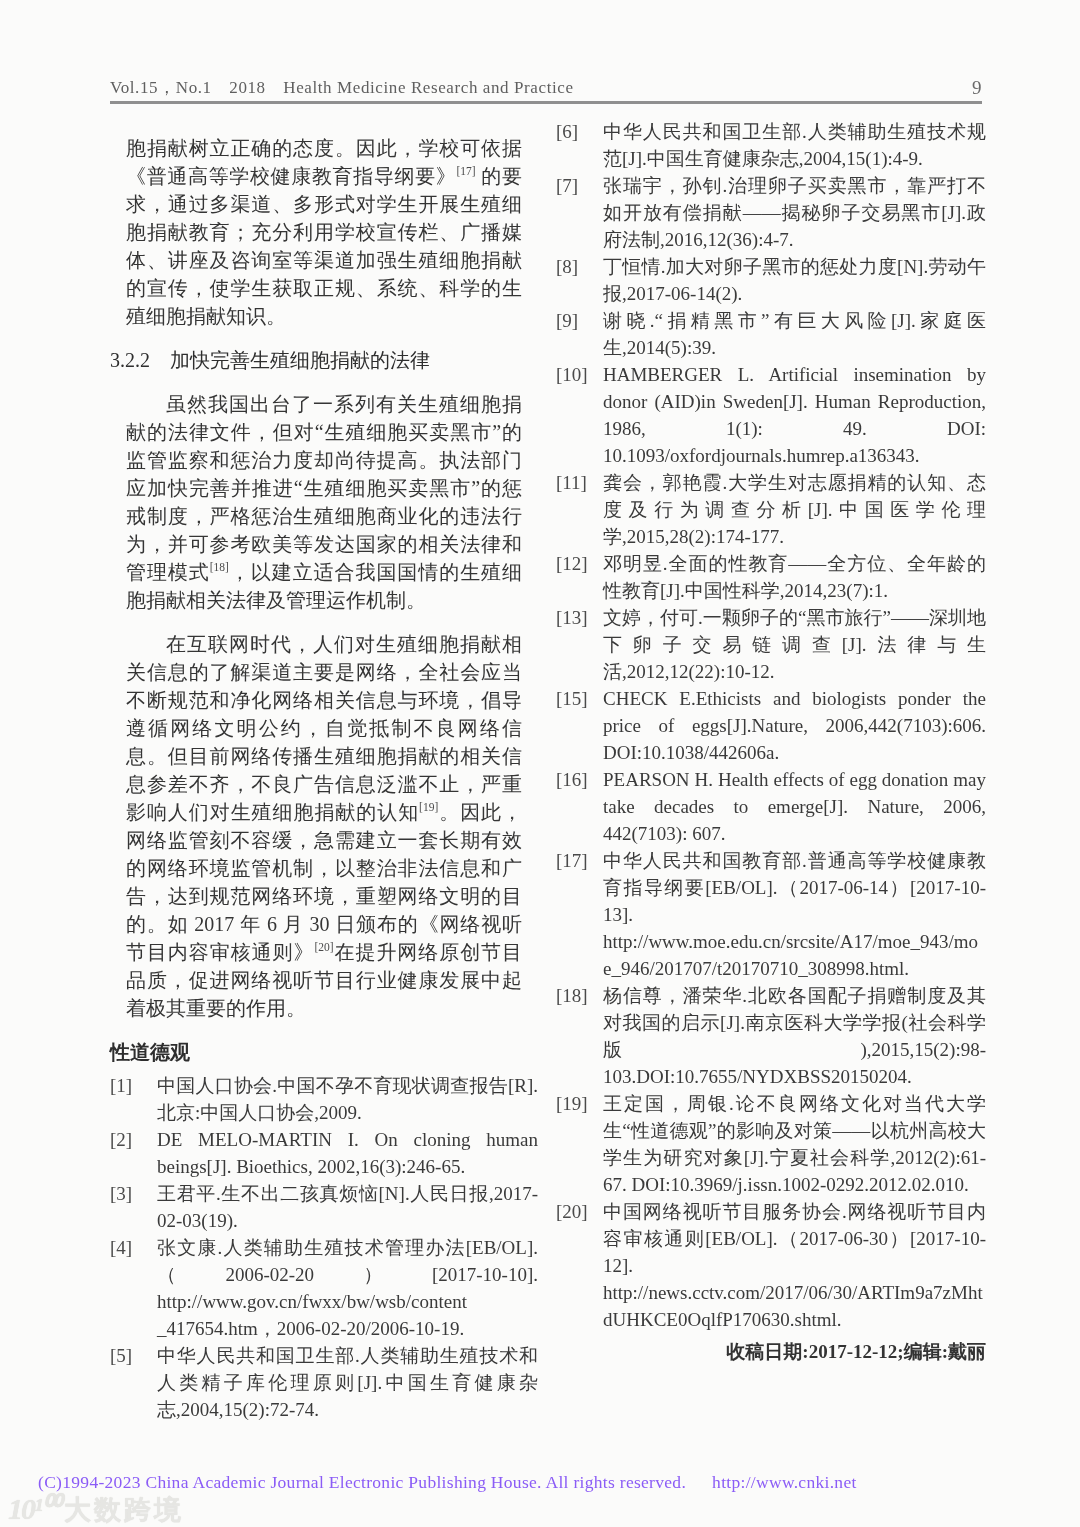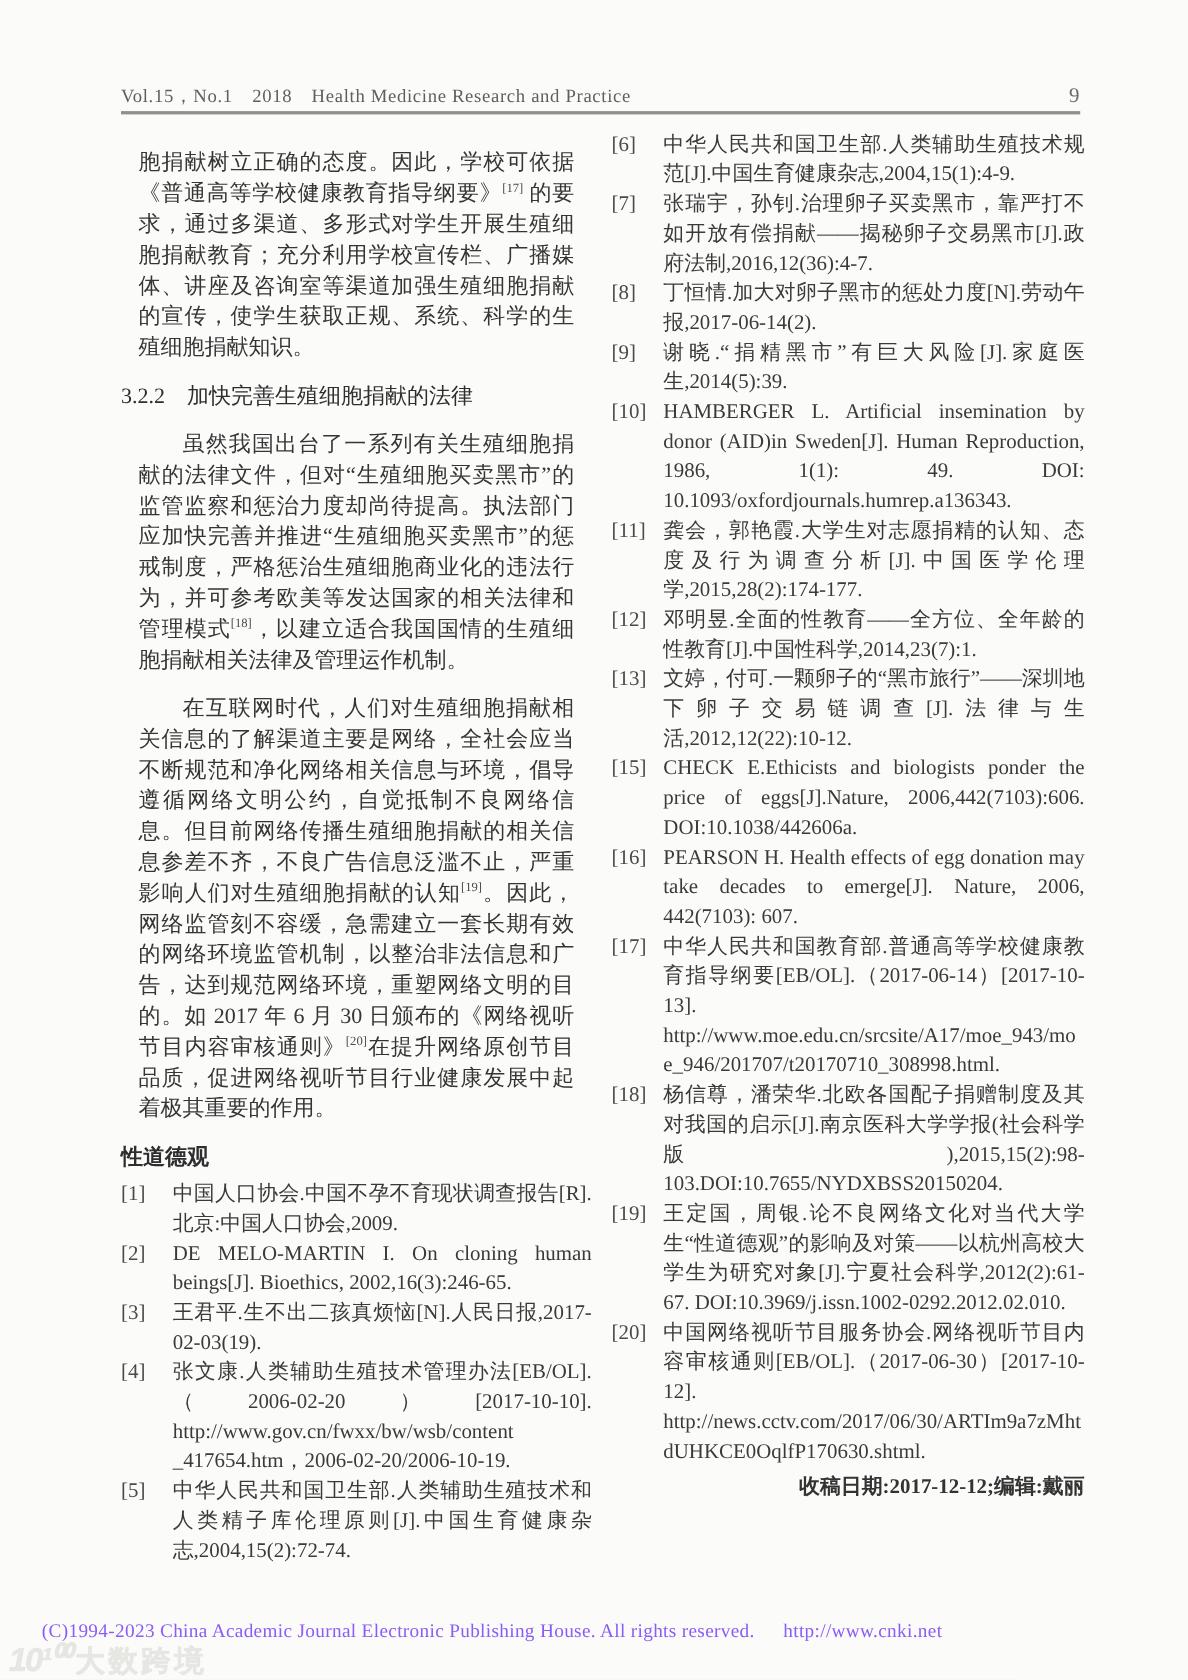--- a/index.html
+++ b/index.html
@@ -57,21 +57,21 @@
   
   .footer-line {
     position:absolute; left:38px; top:1472px; width:1010px;
     font-size:17.5px; color:#8b5cf6; letter-spacing:0.3px;
     white-space:nowrap;
   }
   .footer-line .cnki-url { margin-left:26px; }
   .watermark {
     position:absolute; left:8px; top:1487px;
     color:#e6e6e3; font-weight:bold;
-    font-family:Liberation Sans, sans-serif;
+    font-family:Liberation Serif, serif;
     text-shadow:0 0 1px #dcdcda;
     display:flex; align-items:flex-end; gap:6px;
     user-select:none;
   }
   .watermark .wm-logo { font-size:30px; font-style:italic; letter-spacing:-2px; }
   .watermark .wm-text { font-size:27px; letter-spacing:3px; }
 </style>
 </head>
 <body>
 

